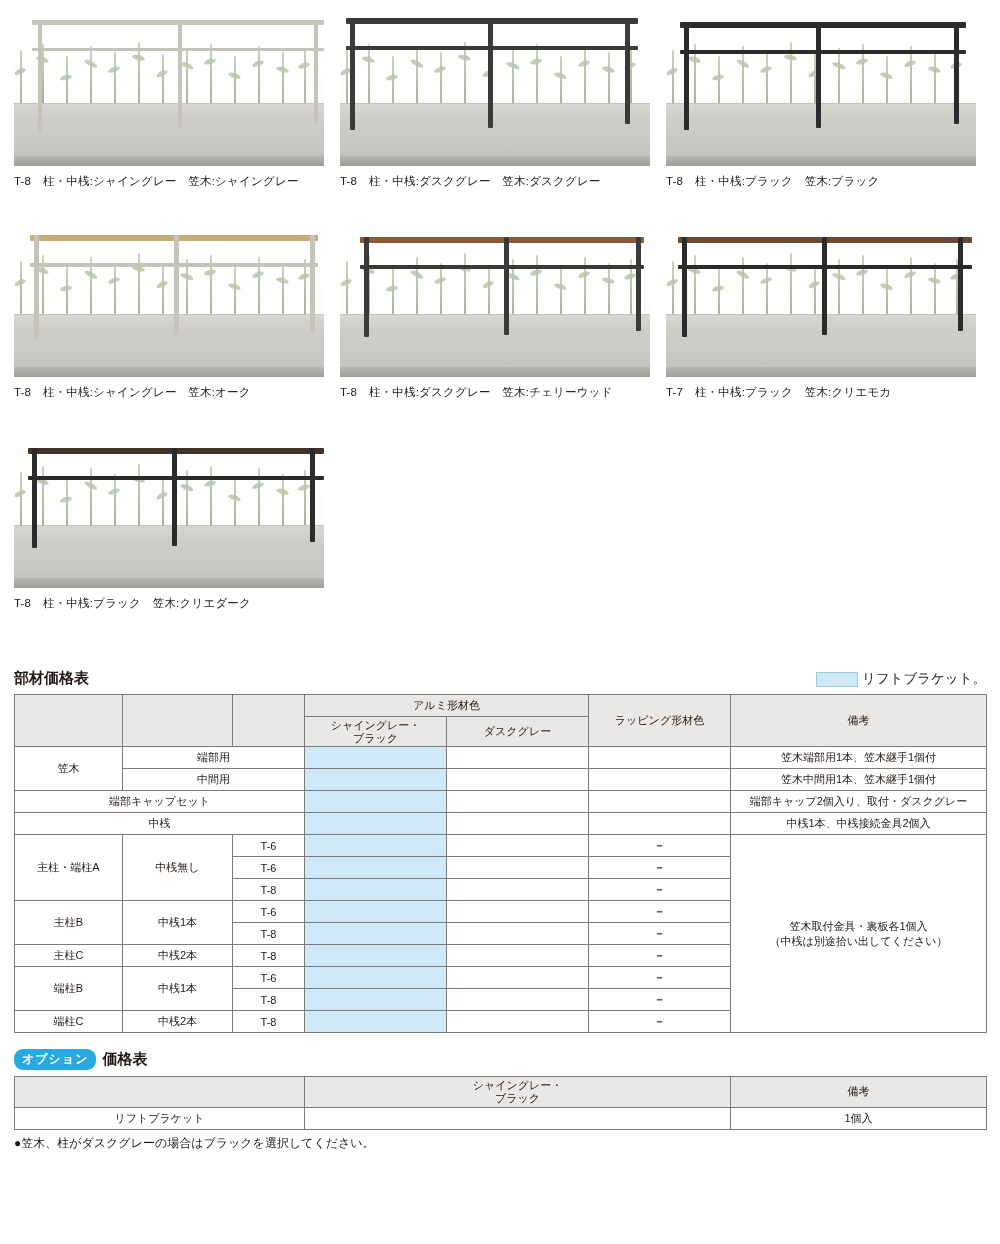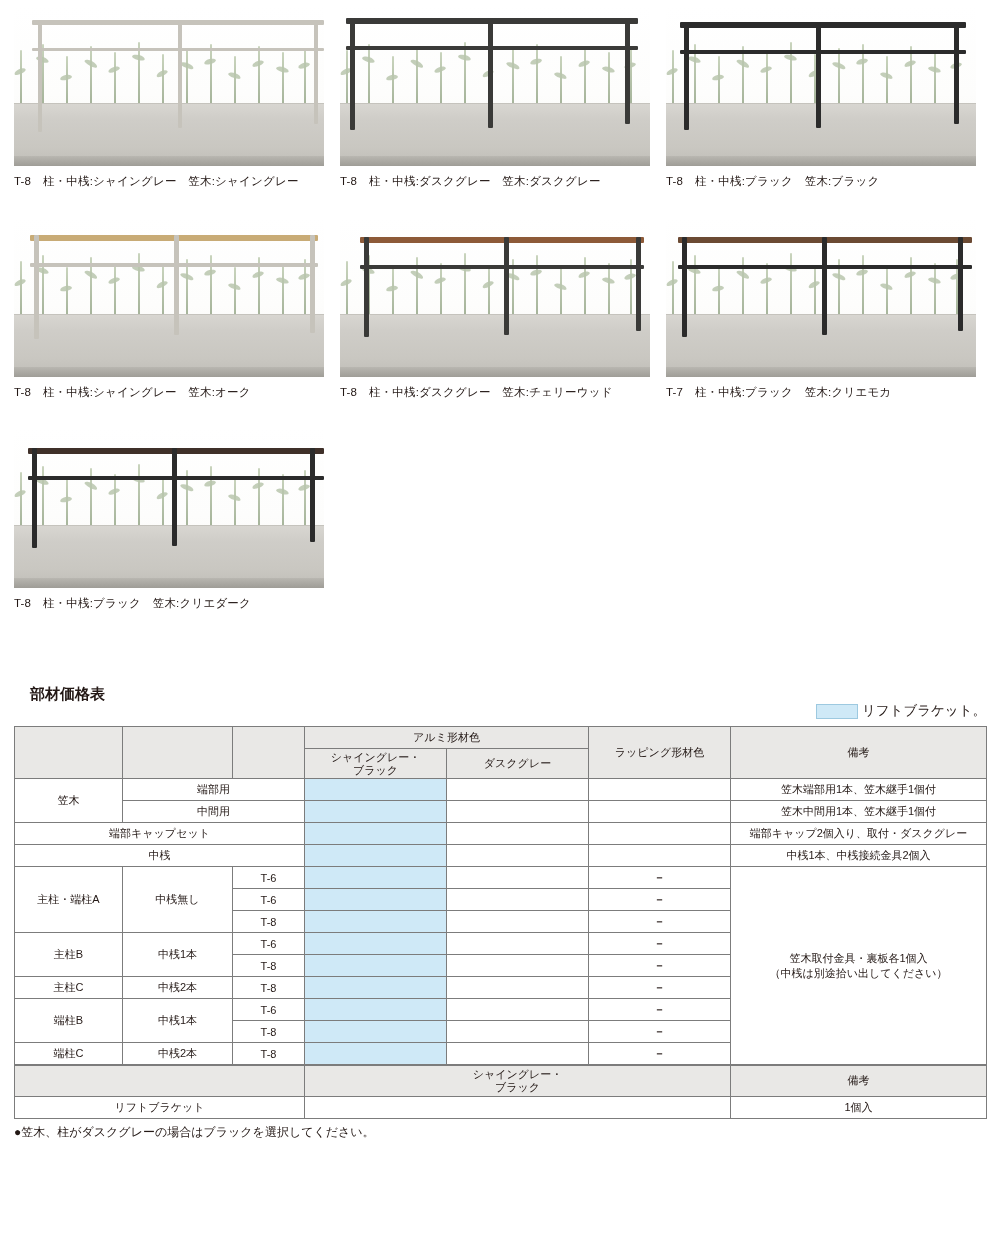--- a/index.html
+++ b/index.html
@@ -491,21 +491,21 @@
           <div class="post" style="left:158px;top:20px;width:5px;height:98px;background:#2b2b2b;"></div>
           <div class="post" style="left:296px;top:20px;width:5px;height:94px;background:#2b2b2b;"></div>
         </div>
       </div>
       <div class="photo-caption">T-8　柱・中桟:ブラック　笠木:クリエダーク</div>
     </div>
 
   </div>
 
   <div class="title-row">
-    <div class="section-title" style="margin:16px;">部材価格表</div>
+    <div class="section-title" style="margin:0;">部材価格表</div>
     <div class="legend-note">
       <span class="legend-swatch"></span>
       <span>リフトブラケット。</span>
     </div>
   </div>
 
   <table class="price">
     <colgroup>
       <col style="width:108px">
       <col style="width:110px">
@@ -632,20 +632,24 @@
         <td>中桟2本</td>
         <td>T-8</td>
         <td class="cell-shine"></td>
         <td></td>
         <td class="dash">－</td>
       </tr>
     </tbody>
   </table>
 
 
+  <div class="opt-head">
+    <span class="opt-badge">オプション</span>
+    <span class="opt-title">価格表</span>
+  </div>
 
   <table class="price">
     <colgroup>
       <col style="width:290px">
       <col style="width:426px">
       <col style="width:256px">
     </colgroup>
     <thead>
       <tr>
         <th></th>

